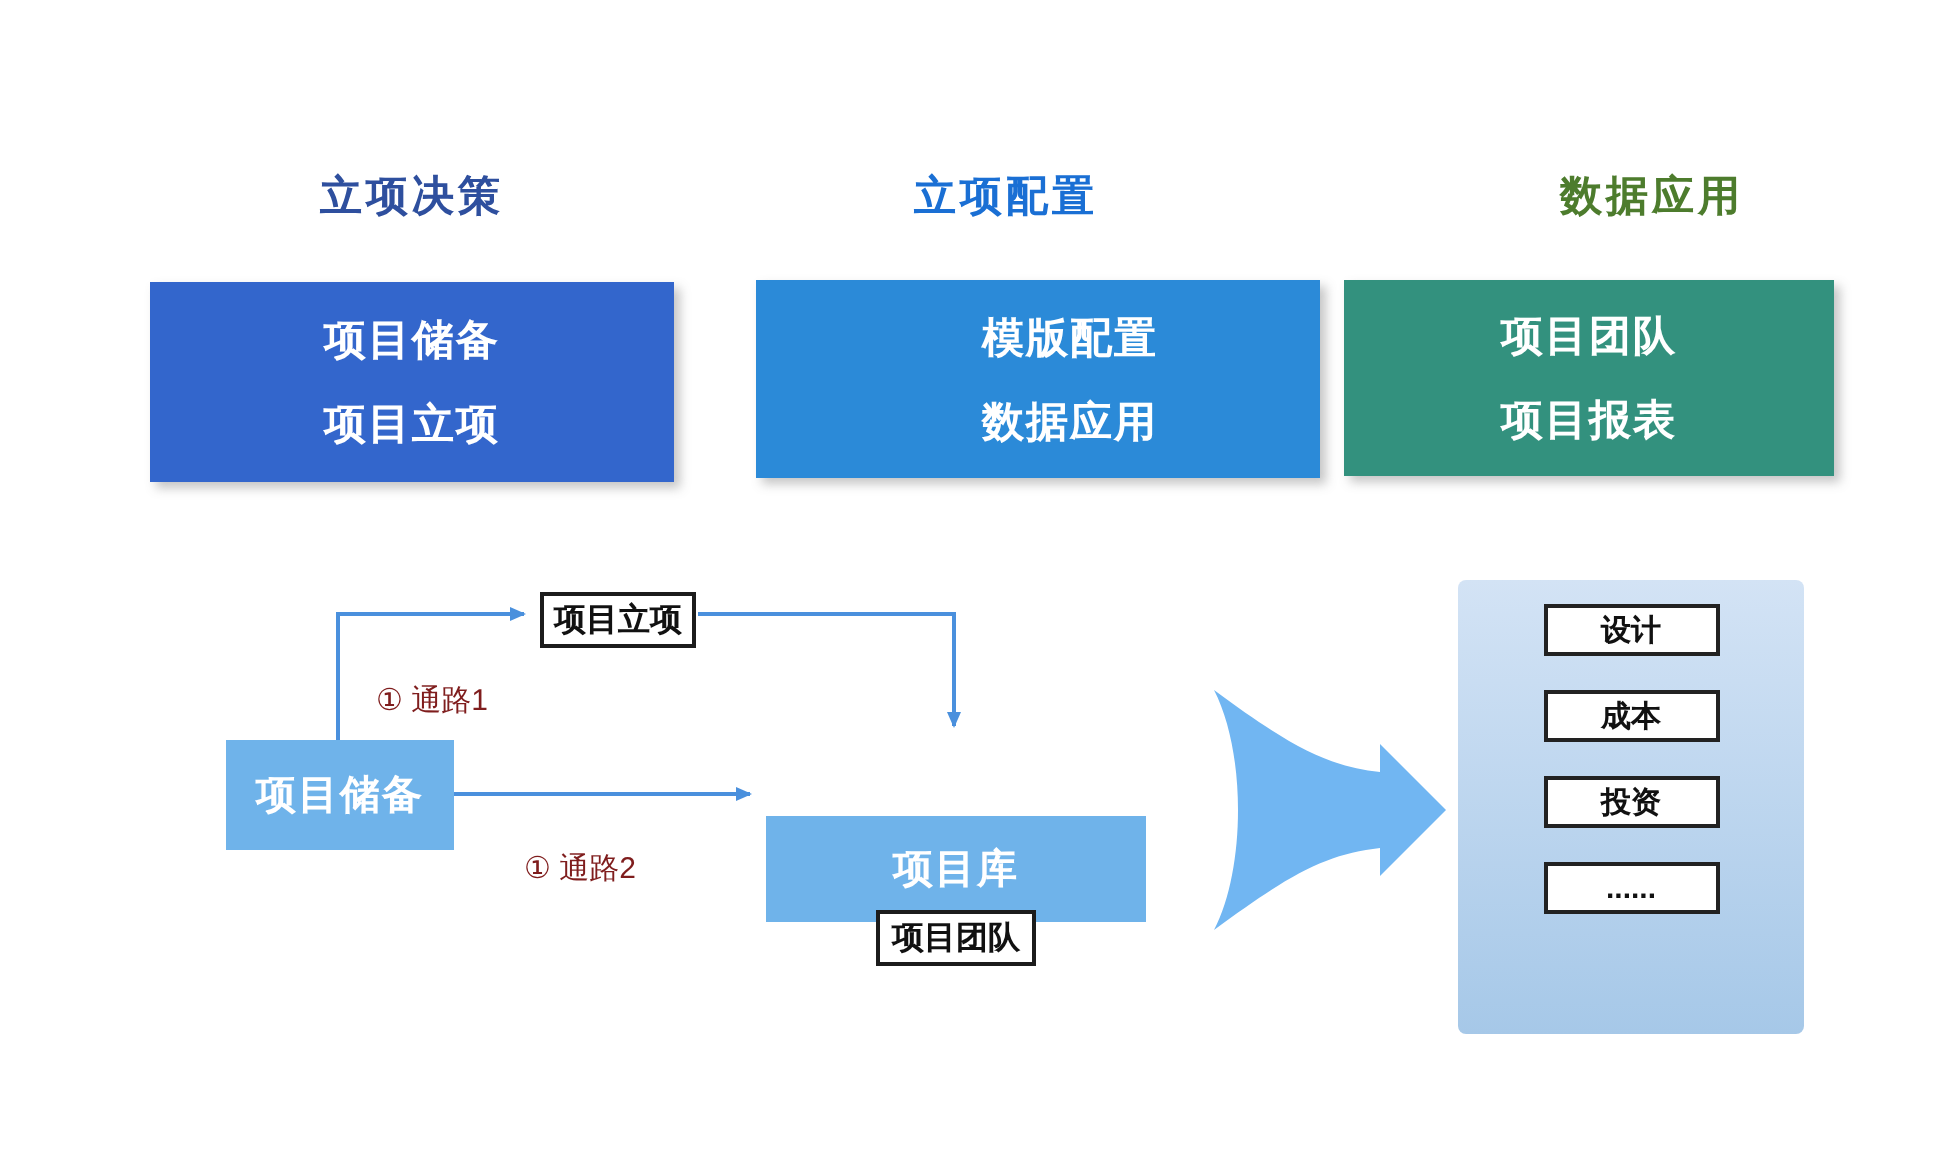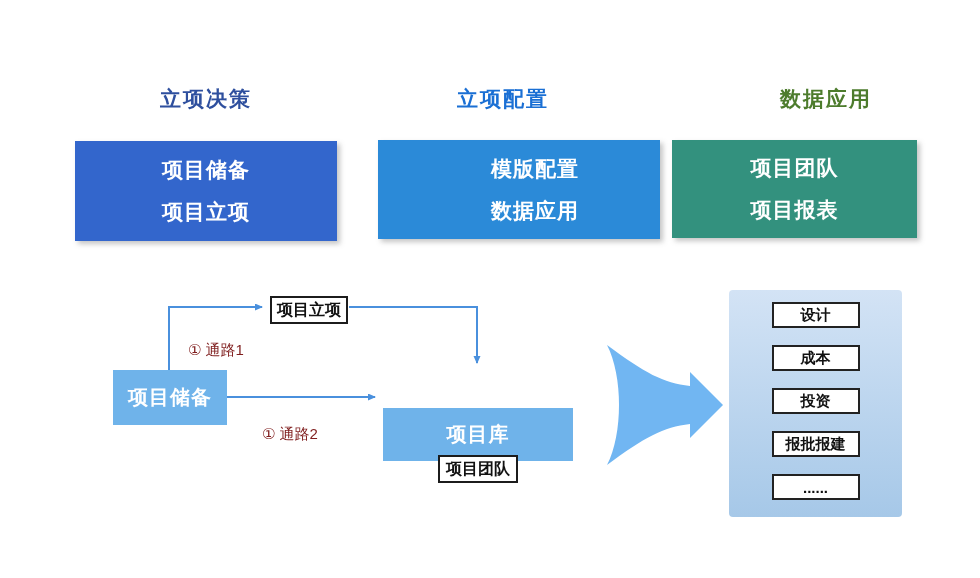--- a/index.html
+++ b/index.html
@@ -112,17 +112,16 @@
   <div class="flow-box library">项目库</div>
   <div class="white-box team">项目团队</div>
 
   <div class="flow-label l1">① 通路1</div>
   <div class="flow-label l2">① 通路2</div>
 
   <div class="panel">
     <div class="panel-item">设计</div>
     <div class="panel-item">成本</div>
     <div class="panel-item">投资</div>
-    <div class="panel-item">报批报建</div>
     <div class="panel-item">......</div>
   </div>
 
 </div>
 
 </body></html>

